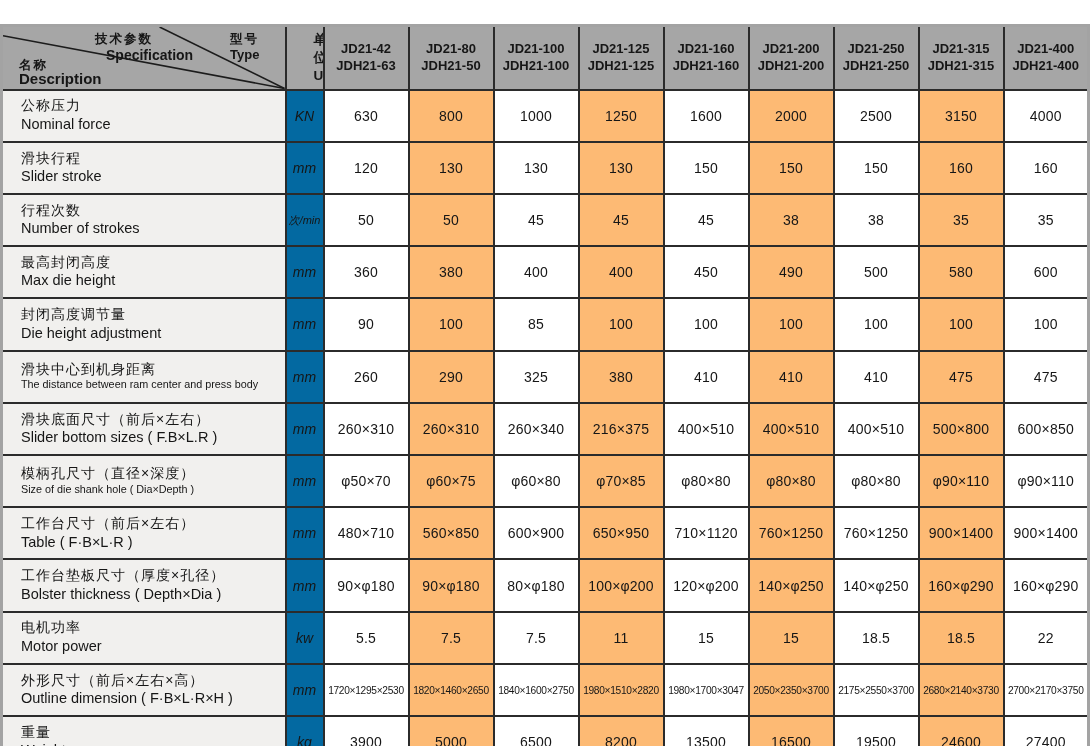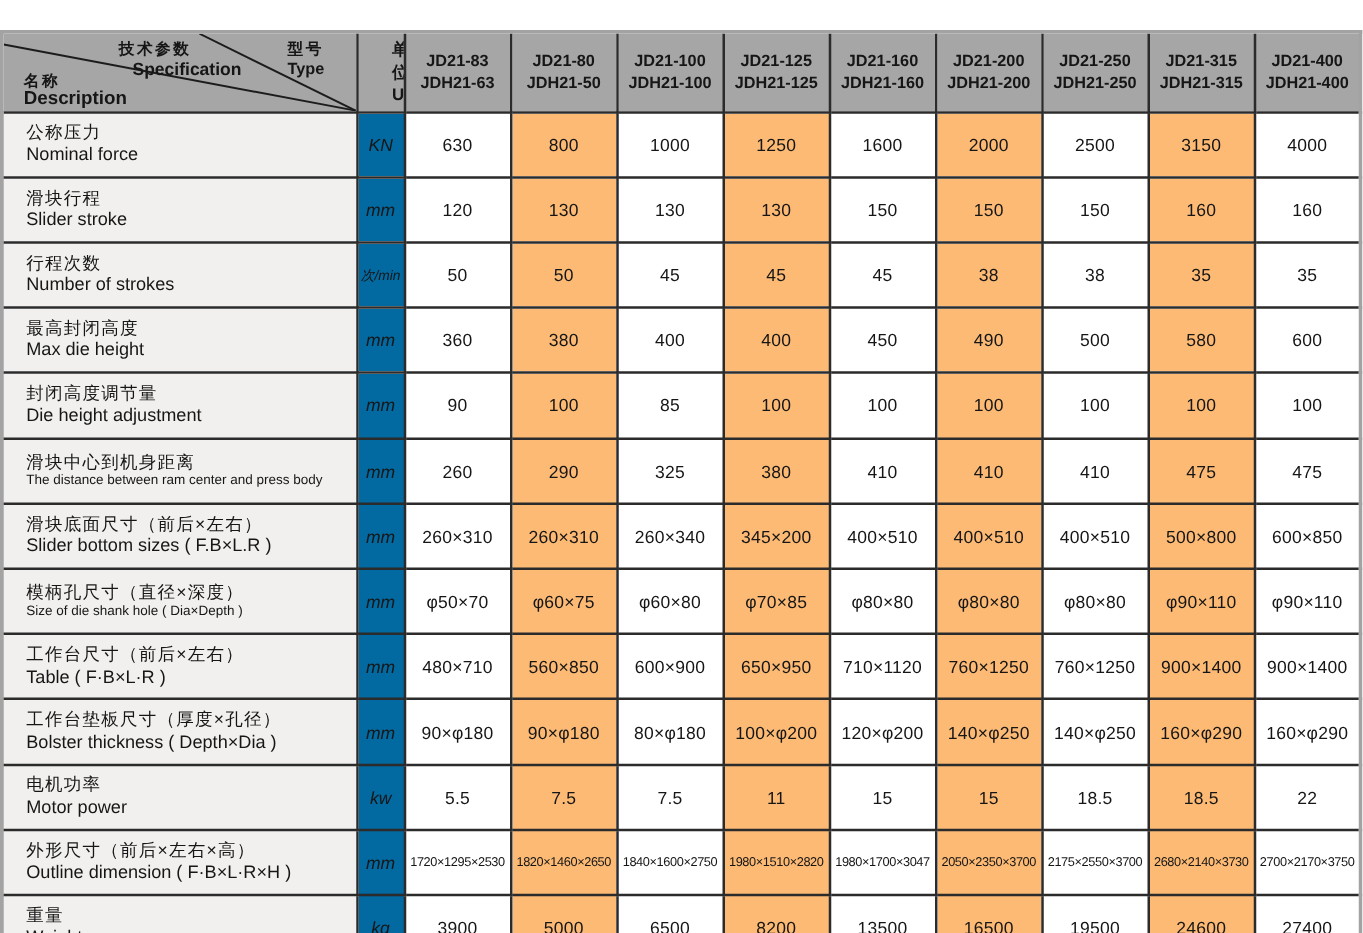--- a/index.html
+++ b/index.html
@@ -72,21 +72,21 @@
           <span class="c-type-en">Type</span>
           <span class="c-name-zh">名称</span>
           <span class="c-name-en">Description</span>
         </th>
         <th class="unit-h">
           <div>单位</div>
           <div>Unit</div>
         </th>
 
       <th class="model-h">
-            <div>JD21-83</div>
+            <div>JD21-42</div>
             <div>JDH21-63</div>
           </th>
           <th class="model-h">
             <div>JD21-80</div>
             <div>JDH21-50</div>
           </th>
           <th class="model-h">
             <div>JD21-100</div>
             <div>JDH21-100</div>
           </th>
@@ -216,21 +216,21 @@
         </tr>
         <tr>
           <td class="label-cell">
             <div class="zh">滑块底面尺寸（前后×左右）</div>
             <div class="en">Slider bottom sizes ( F.B×L.R )</div>
           </td>
           <td class="unit-cell">mm</td>
           <td class="val">260×310</td>
           <td class="val shade">260×310</td>
           <td class="val">260×340</td>
-          <td class="val shade">345×200</td>
+          <td class="val shade">216×375</td>
           <td class="val">400×510</td>
           <td class="val shade">400×510</td>
           <td class="val">400×510</td>
           <td class="val shade">500×800</td>
           <td class="val">600×850</td>
         </tr>
         <tr>
           <td class="label-cell">
             <div class="zh">模柄孔尺寸（直径×深度）</div>
             <div class="en small">Size of die shank hole ( Dia×Depth )</div>

